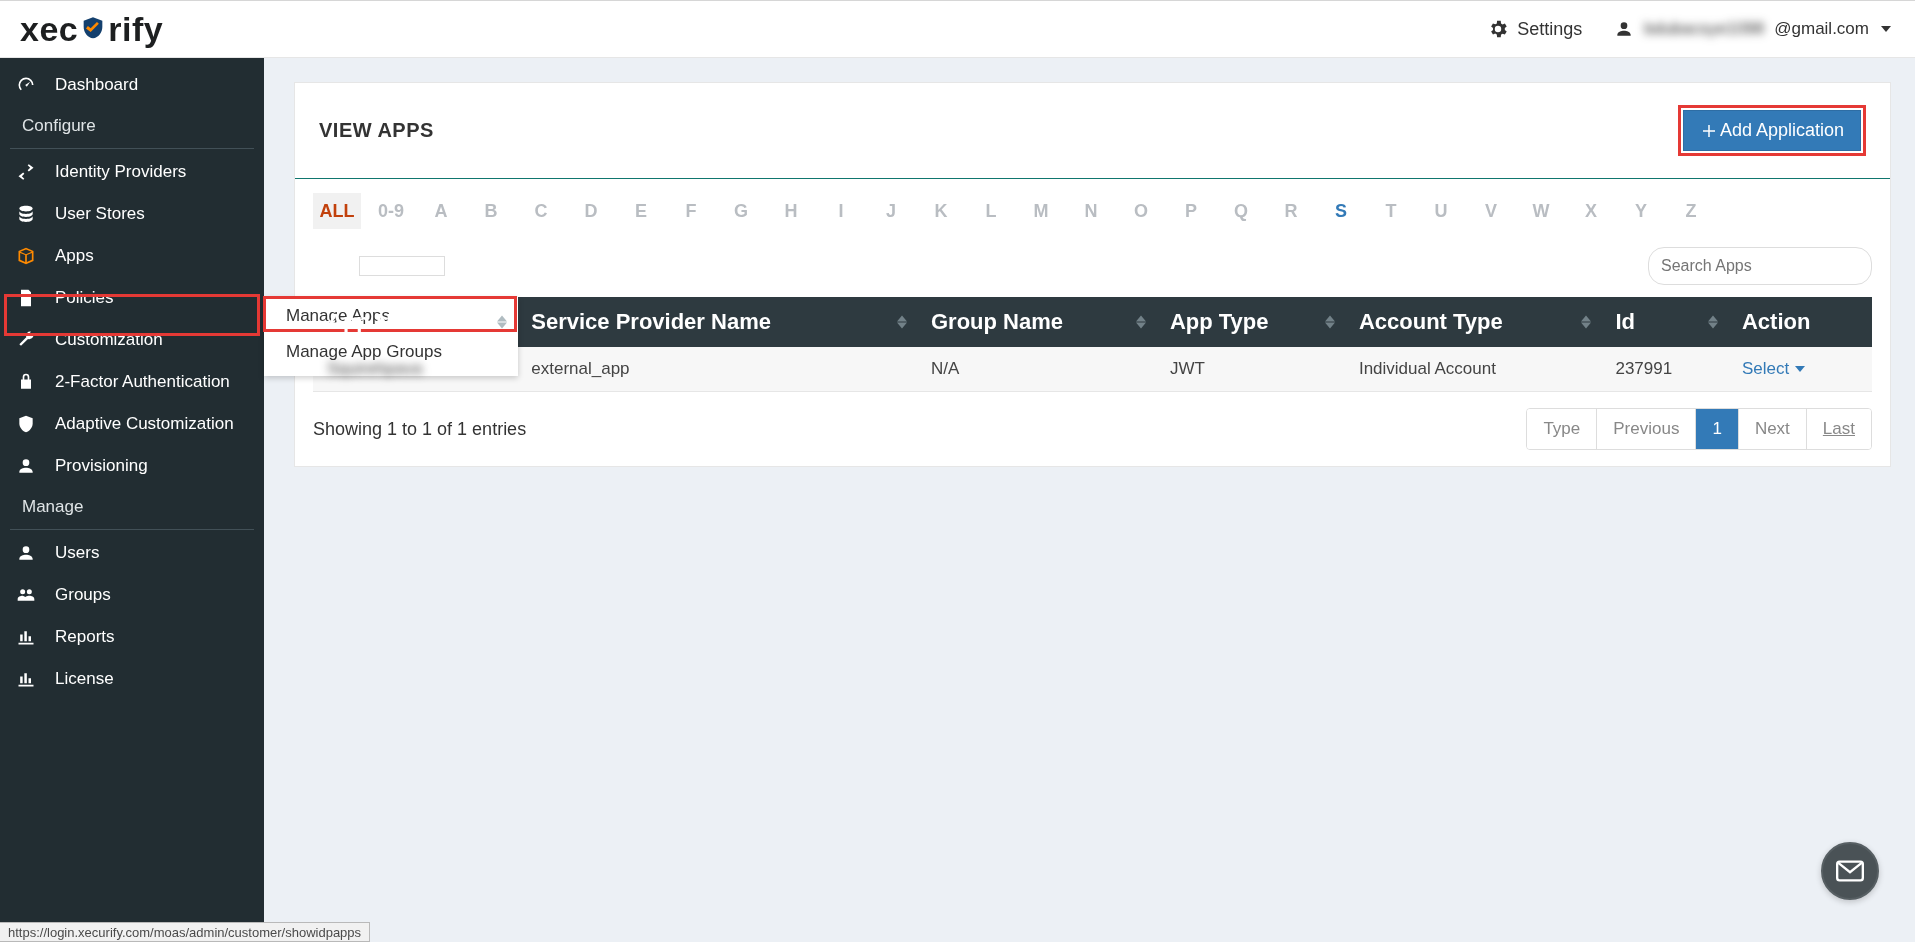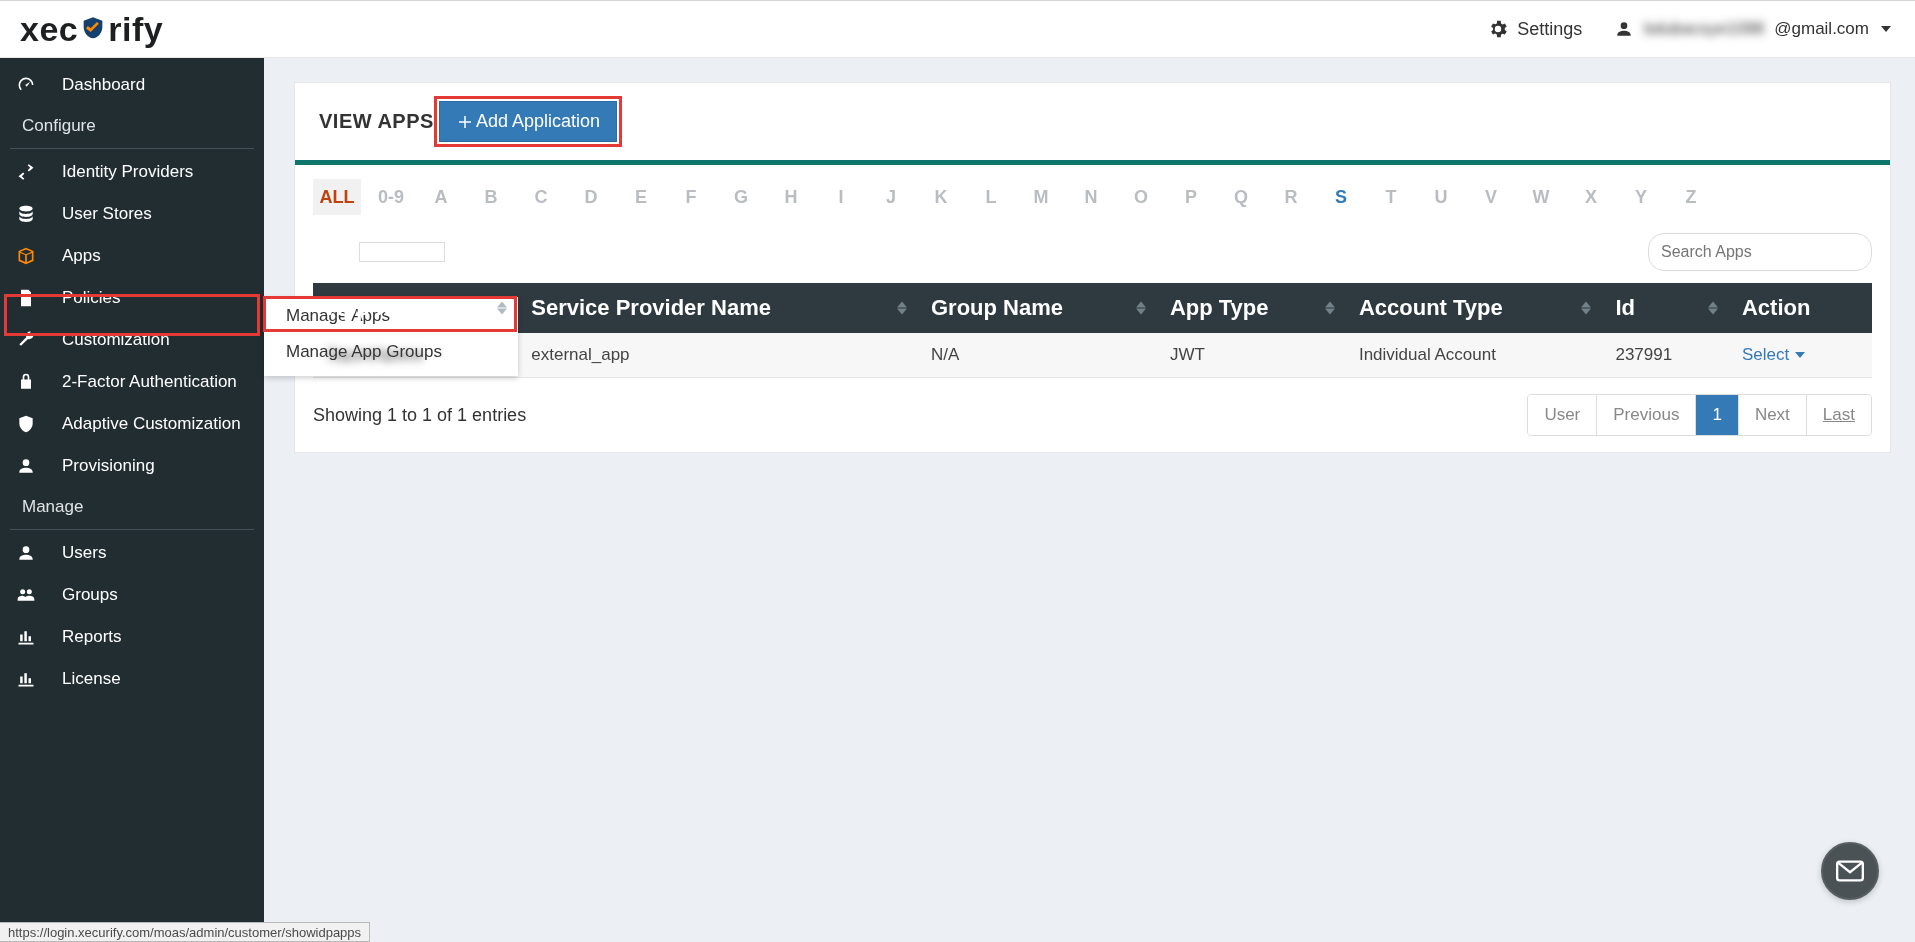--- a/index.html
+++ b/index.html
@@ -16,38 +16,38 @@
     .user-menu { display: flex; align-items: center; gap: 10px; color: #333; font-size: 17px; cursor: pointer; }
     .user-menu svg.person { width: 20px; height: 20px; fill: #333; }
     .user-email-blur { filter: blur(4px); }
     .caret-down { width: 0; height: 0; border-left: 5px solid transparent; border-right: 5px solid transparent; border-top: 6px solid #333; margin-left: 2px; }
 
     
     .wrap { display: flex; height: calc(100vh - 58px - 20px); }
 
     
     .sidebar { width: 264px; background: #222d32; color: #fff; padding-top: 6px; position: relative; }
-    .side-item { display: flex; align-items: center; gap: 26px; height: 42px; padding: 0 16px; color: #fff; font-size: 17px; cursor: pointer; }
+    .side-item { display: flex; align-items: center; gap: 19px; height: 42px; padding: 0 16px; color: #fff; font-size: 17px; cursor: pointer; }
     .side-item svg { width: 20px; height: 20px; fill: #fff; flex-shrink: 0; }
     .side-section-title { color: #dfe4e6; padding: 10px 16px 10px 22px; font-size: 17px; }
     .side-hr { border: none; border-top: 1px solid #425057; margin: 2px 10px; }
     .side-item.active svg { fill: #ff8a00; }
 
     
     .highlight-red-apps { position: absolute; left: 4px; top: 236px; width: 256px; height: 42px; border: 3px solid #e53935; pointer-events: none; }
 
     
     .submenu { position: absolute; left: 264px; top: 239px; width: 254px; background: #fff; color: #333; box-shadow: 0 2px 6px rgba(0,0,0,.2); padding: 1px 0 6px; }
     .submenu .item { padding: 8px 22px; font-size: 17px; cursor: pointer; }
     .highlight-red-manage { position: absolute; left: -1px; top: -1px; width: 254px; height: 36px; border: 3px solid #e53935; pointer-events: none; }
 
     
     .main { flex: 1; padding: 24px 24px 0 30px; overflow: auto; }
     .panel { background: #fff; border: 1px solid #e6e6e6; }
-    .panel-head { display: flex; align-items: center; padding: 13px 24px; border-bottom: 5px solid #0f766e; }
+    .panel-head { display: flex; align-items: center; justify-content: space-between; padding: 22px 24px; border-bottom: 1px solid #0f766e; }
     .panel-title { font-size: 20px; font-weight: 800; color: #333; letter-spacing: 0.5px; }
     .btn-primary-wrap { position: relative; border: 3px solid #e53935; padding: 2px; }
     .btn-primary { display: flex; align-items: center; gap: 2px; background: #337ab7; color: #fff; border: 1px solid #2e6da4; padding: 9px 16px; font-size: 18px; cursor: pointer; }
     .btn-primary svg { width: 18px; height: 18px; fill: #fff; }
 
     .letter-filter { display: flex; gap: 10px; padding: 14px 18px 12px 18px; }
     .letter { width: 40px; height: 36px; display: flex; align-items: center; justify-content: center; font-size: 18px; color: #b9bdc2; cursor: pointer; font-weight: 600; }
     .letter.all { background: #f1f1f1; color: #c2410c; font-weight: 800; width: 48px; }
     .letter.active { color: #337ab7; }
 
@@ -305,21 +305,21 @@
                 <span class="caret-blue"></span>
               </span>
             </td>
           </tr>
         </tbody>
       </table>
 
       <div class="table-foot">
         <div class="entries-info">Showing 1 to 1 of 1 entries</div>
         <div class="pager">
-          <button>User</button>
+          <button>Type</button>
           <button>Previous</button>
           <button class="active">1</button>
           <button>Next</button>
           <button>Last</button>
         </div>
       </div>
     </div>
   </div>
 </div>
 

